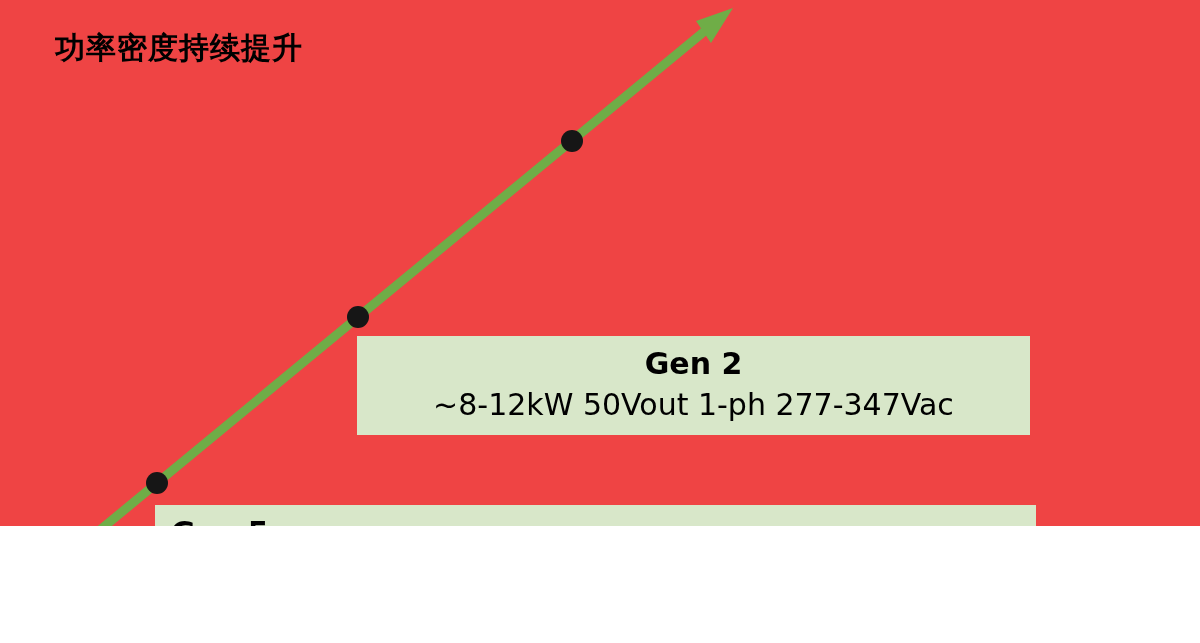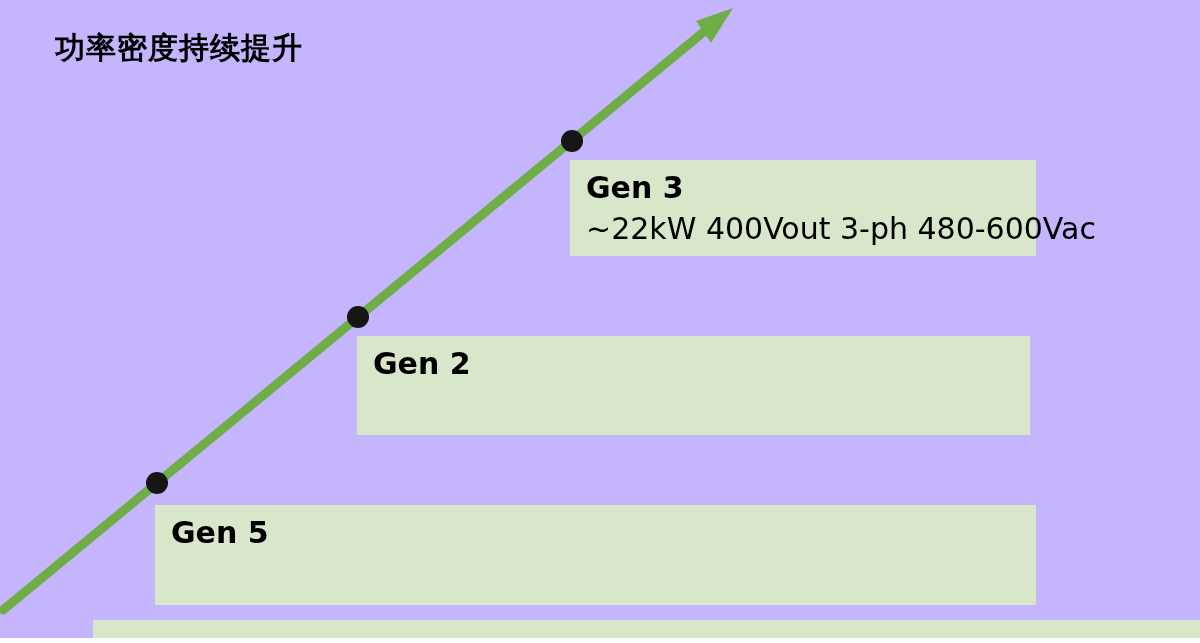--- a/index.html
+++ b/index.html
@@ -4,22 +4,22 @@
 <style>
   * { margin: 0; padding: 0; box-sizing: border-box; }
   html, body { background: #ffffff; }
   body {
     font-family: "DejaVu Sans", "Liberation Sans", sans-serif;
     color: #000000;
   }
   .canvas {
     position: relative;
     width: 1200px;
-    height: 638px;
-    background: #c4b5fd;
+    height: 526px;
+    background: #ef4444;
     overflow: hidden;
   }
   .title {
     position: absolute;
     left: 55px;
     top: 28px;
     font-size: 30px;
     font-weight: 700;
     letter-spacing: 1px;
     color: #000000;
@@ -44,21 +44,21 @@
     white-space: nowrap;
   }
   .gen-spec {
     font-size: 30px;
     font-weight: 400;
     line-height: 42px;
     color: #000000;
     white-space: nowrap;
   }
   .gen3-box { left: 570px; top: 160px; width: 466px; height: 96px; }
-  .gen2-box { left: 357px; top: 336px; width: 673px; height: 99px; }
+  .gen2-box { left: 357px; top: 336px; width: 673px; height: 99px; text-align: center; }
   .gen1-box { left: 155px; top: 505px; width: 881px; height: 100px; }
   .bottom-bar {
     position: absolute;
     left: 93px;
     top: 620px;
     width: 1107px;
     height: 23px;
     background: #d8e7c9;
   }
 </style>
@@ -73,27 +73,24 @@
 
     <line x1="3" y1="610" x2="706" y2="30" stroke-width="9" stroke-linecap="round" stroke="#6fad47"></line>
 
     <polygon points="733,8 711,43 696,21" fill="#6fad47"></polygon>
 
     <circle cx="157" cy="483" r="11" fill="#161616"></circle>
     <circle cx="358" cy="317" r="11" fill="#161616"></circle>
     <circle cx="572" cy="141" r="11" fill="#161616"></circle>
   </svg>
 
-  <div class="gen-box gen3-box">
-    <div class="gen-name">Gen 3</div>
-    <div class="gen-spec">~22kW 400Vout 3-ph 480-600Vac</div>
-  </div>
 
   <div class="gen-box gen2-box">
     <div class="gen-name">Gen 2</div>
+    <div class="gen-spec">~8-12kW 50Vout 1-ph 277-347Vac</div>
   </div>
 
   <div class="gen-box gen1-box">
     <div class="gen-name">Gen 5</div>
   </div>
 
   <div class="bottom-bar"></div>
 
 </div>
 

